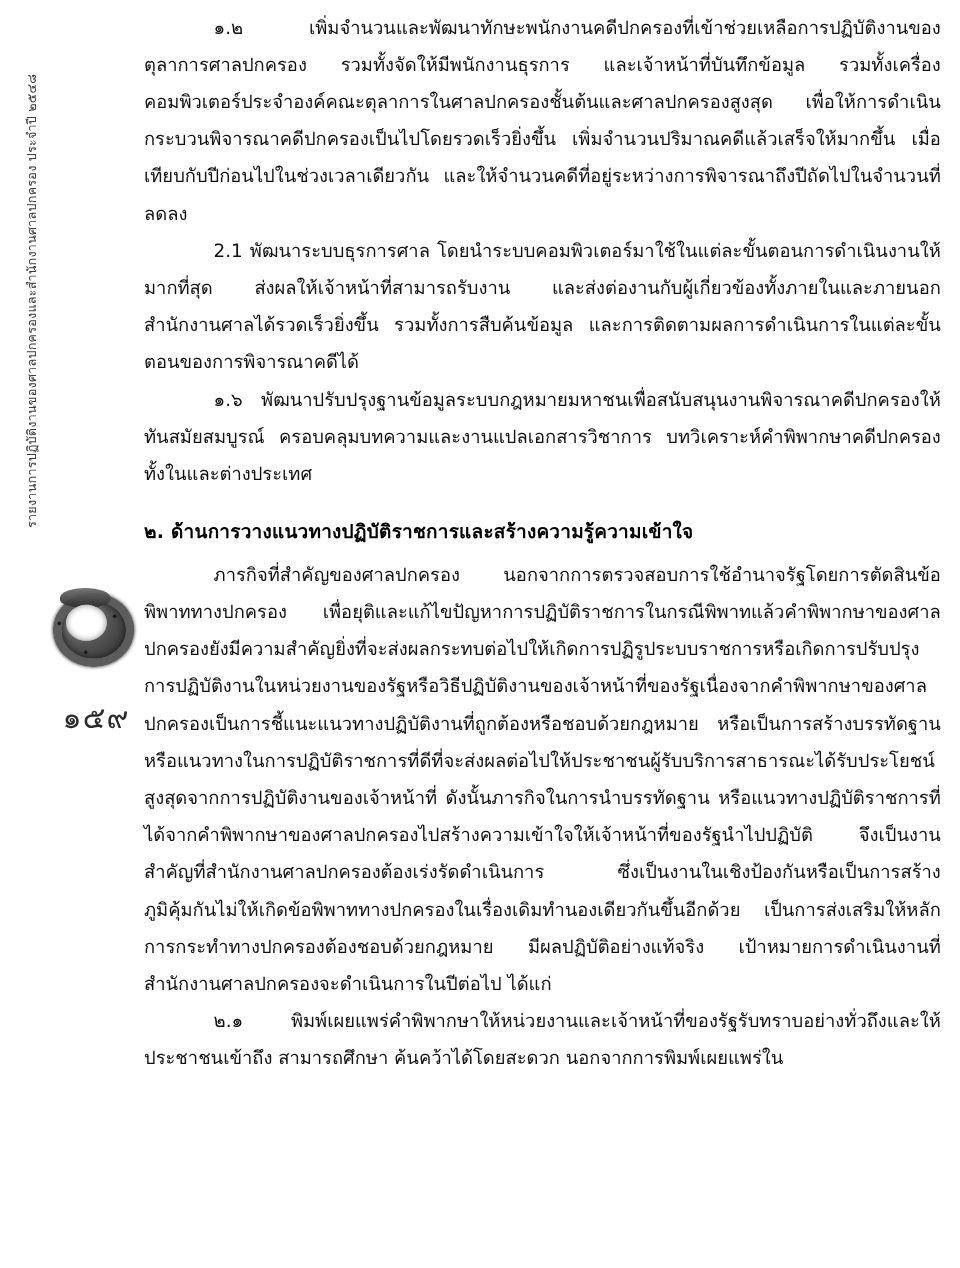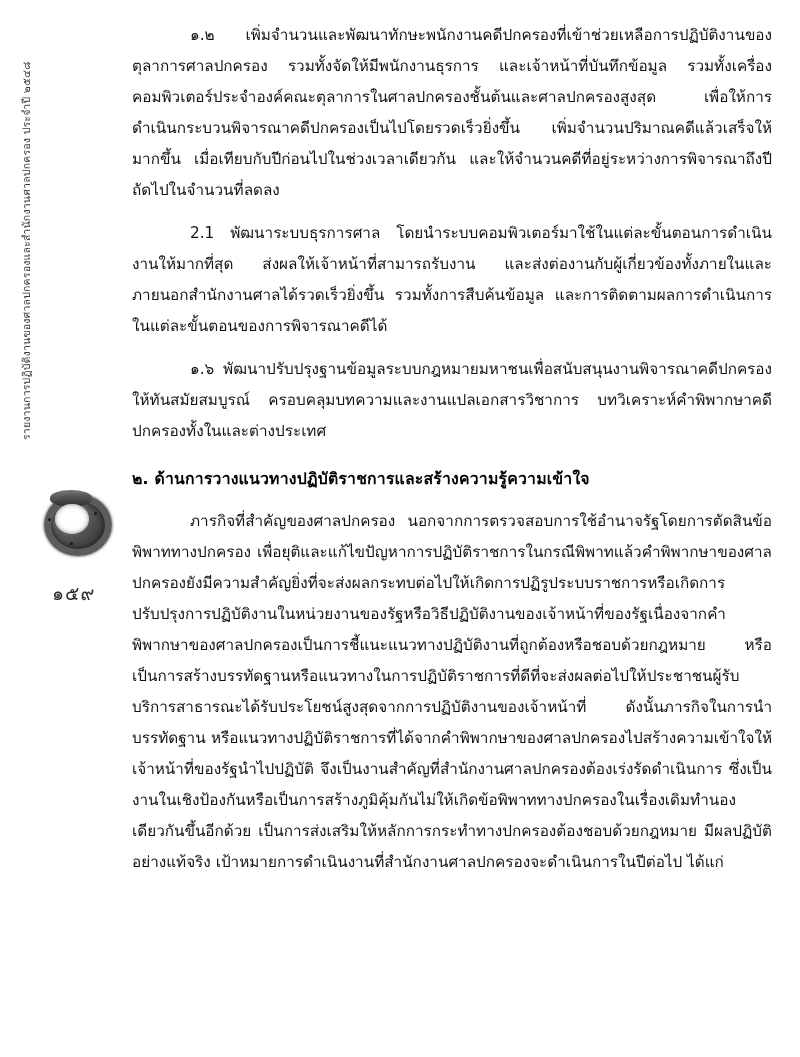--- a/index.html
+++ b/index.html
@@ -81,38 +81,38 @@
     width: 3px;
     height: 3px;
     background: #1a1a1a;
     border-radius: 50%;
   }
   
   .page-number {
     position: absolute;
     left: 52px;
     top: 578px;
-    font-size: 19px;
+    font-size: 25px;
     color: #2b2b2b;
     letter-spacing: 1px;
   }
   
   .content {
     position: absolute;
     left: 120px;
     top: 8px;
     width: 664px;
     color: #111111;
     font-size: 15.3px;
     line-height: 31px;
     text-align: justify;
     text-justify: inter-word;
   }
   .content p {
-    margin: 12px;
+    margin: 0;
     padding: 0;
   }
   .indent-1 {
     text-indent: 58px;
   }
   .section-heading {
     margin-top: 16px !important;
     margin-bottom: 6px !important;
     font-weight: bold;
     color: #000000;
@@ -142,15 +142,16 @@
 
   <div class="content">
 
     <p class="indent-1">๑.๒  เพิ่มจำนวนและพัฒนาทักษะพนักงานคดีปกครองที่เข้าช่วยเหลือการปฏิบัติงานของตุลาการศาลปกครอง  รวมทั้งจัดให้มีพนักงานธุรการ  และเจ้าหน้าที่บันทึกข้อมูล  รวมทั้งเครื่องคอมพิวเตอร์ประจำองค์คณะตุลาการในศาลปกครองชั้นต้นและศาลปกครองสูงสุด   เพื่อให้การดำเนินกระบวนพิจารณาคดีปกครองเป็นไปโดยรวดเร็วยิ่งขึ้น   เพิ่มจำนวนปริมาณคดีแล้วเสร็จให้มากขึ้น    เมื่อเทียบกับปีก่อนไปในช่วงเวลาเดียวกัน     และให้จำนวนคดีที่อยู่ระหว่างการพิจารณาถึงปีถัดไปในจำนวนที่ลดลง</p>
     <p class="indent-1">2.1   พัฒนาระบบธุรการศาล      โดยนำระบบคอมพิวเตอร์มาใช้ในแต่ละขั้นตอนการดำเนินงานให้มากที่สุด ส่งผลให้เจ้าหน้าที่สามารถรับงาน และส่งต่องานกับผู้เกี่ยวข้องทั้งภายในและภายนอกสำนักงานศาลได้รวดเร็วยิ่งขึ้น   รวมทั้งการสืบค้นข้อมูล   และการติดตามผลการดำเนินการในแต่ละขั้นตอนของการพิจารณาคดีได้</p>
     <p class="indent-1">๑.๖   พัฒนาปรับปรุงฐานข้อมูลระบบกฎหมายมหาชนเพื่อสนับสนุนงานพิจารณาคดีปกครองให้ทันสมัยสมบูรณ์   ครอบคลุมบทความและงานแปลเอกสารวิชาการ   บทวิเคราะห์คำพิพากษาคดีปกครองทั้งในและต่างประเทศ</p>
 
     <p class="section-heading">๒.  ด้านการวางแนวทางปฏิบัติราชการและสร้างความรู้ความเข้าใจ</p>
 
     <p class="indent-1">ภารกิจที่สำคัญของศาลปกครอง   นอกจากการตรวจสอบการใช้อำนาจรัฐโดยการตัดสินข้อพิพาททางปกครอง   เพื่อยุติและแก้ไขปัญหาการปฏิบัติราชการในกรณีพิพาทแล้วคำพิพากษาของศาลปกครองยังมีความสำคัญยิ่งที่จะส่งผลกระทบต่อไปให้เกิดการปฏิรูประบบราชการหรือเกิดการปรับปรุงการปฏิบัติงานในหน่วยงานของรัฐหรือวิธีปฏิบัติงานของเจ้าหน้าที่ของรัฐเนื่องจากคำพิพากษาของศาลปกครองเป็นการชี้แนะแนวทางปฏิบัติงานที่ถูกต้องหรือชอบด้วยกฎหมาย    หรือเป็นการสร้างบรรทัดฐานหรือแนวทางในการปฏิบัติราชการที่ดีที่จะส่งผลต่อไปให้ประชาชนผู้รับบริการสาธารณะได้รับประโยชน์สูงสุดจากการปฏิบัติงานของเจ้าหน้าที่   ดังนั้นภารกิจในการนำบรรทัดฐาน    หรือแนวทางปฏิบัติราชการที่ได้จากคำพิพากษาของศาลปกครองไปสร้างความเข้าใจให้เจ้าหน้าที่ของรัฐนำไปปฏิบัติ   จึงเป็นงานสำคัญที่สำนักงานศาลปกครองต้องเร่งรัดดำเนินการ  ซึ่งเป็นงานในเชิงป้องกันหรือเป็นการสร้างภูมิคุ้มกันไม่ให้เกิดข้อพิพาททางปกครองในเรื่องเดิมทำนองเดียวกันขึ้นอีกด้วย    เป็นการส่งเสริมให้หลักการกระทำทางปกครองต้องชอบด้วยกฎหมาย มีผลปฏิบัติอย่างแท้จริง  เป้าหมายการดำเนินงานที่สำนักงานศาลปกครองจะดำเนินการในปีต่อไป ได้แก่</p>
+    <p class="indent-1">๒.๑   พิมพ์เผยแพร่คำพิพากษาให้หน่วยงานและเจ้าหน้าที่ของรัฐรับทราบอย่างทั่วถึงและให้ประชาชนเข้าถึง  สามารถศึกษา  ค้นคว้าได้โดยสะดวก  นอกจากการพิมพ์เผยแพร่ใน</p>
 
   </div>
 </div>
 
 </body></html>

